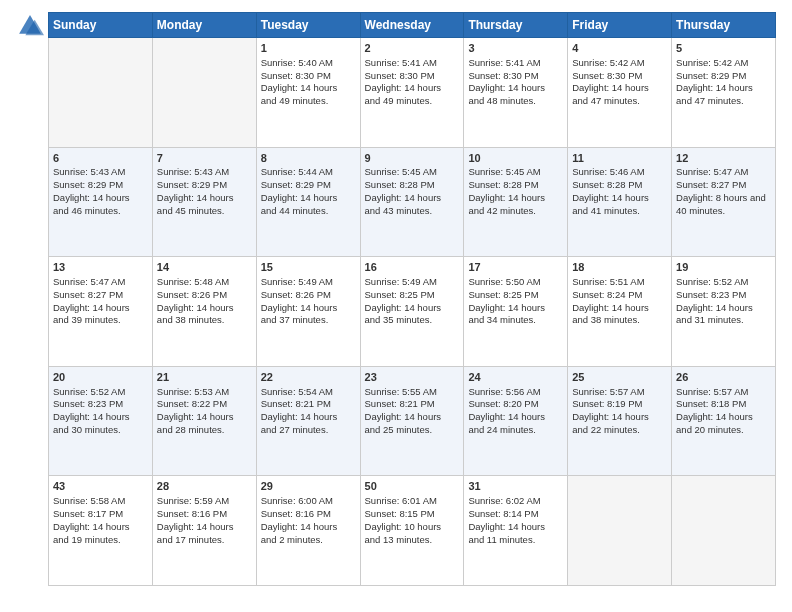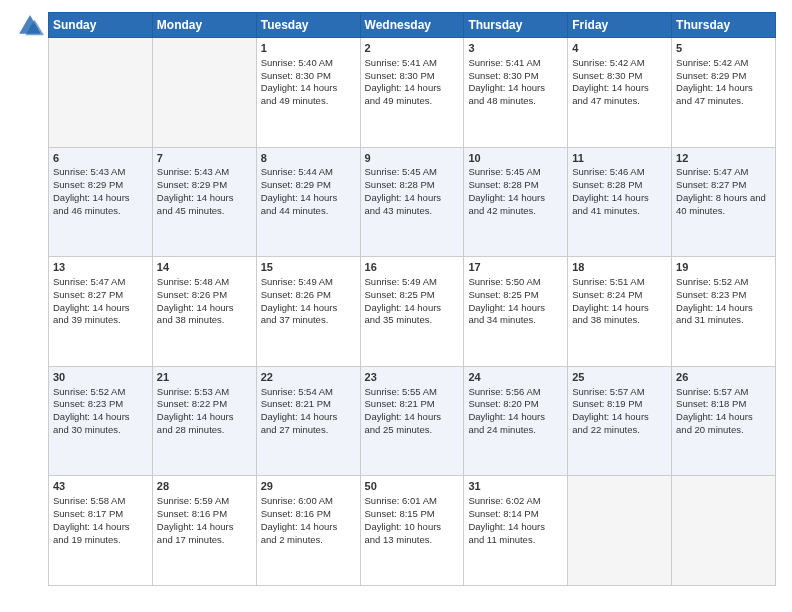--- a/index.html
+++ b/index.html
@@ -149,21 +149,21 @@
         <tr>
           <td><span class="day-num">13</span><span>Sunrise: 5:47 AM</span><br><span>Sunset: 8:27 PM</span><br><span>Daylight: 14 hours and 39 minutes.</span></td>
           <td><span class="day-num">14</span><span>Sunrise: 5:48 AM</span><br><span>Sunset: 8:26 PM</span><br><span>Daylight: 14 hours and 38 minutes.</span></td>
           <td><span class="day-num">15</span><span>Sunrise: 5:49 AM</span><br><span>Sunset: 8:26 PM</span><br><span>Daylight: 14 hours and 37 minutes.</span></td>
           <td><span class="day-num">16</span><span>Sunrise: 5:49 AM</span><br><span>Sunset: 8:25 PM</span><br><span>Daylight: 14 hours and 35 minutes.</span></td>
           <td><span class="day-num">17</span><span>Sunrise: 5:50 AM</span><br><span>Sunset: 8:25 PM</span><br><span>Daylight: 14 hours and 34 minutes.</span></td>
           <td><span class="day-num">18</span><span>Sunrise: 5:51 AM</span><br><span>Sunset: 8:24 PM</span><br><span>Daylight: 14 hours and 38 minutes.</span></td>
           <td><span class="day-num">19</span><span>Sunrise: 5:52 AM</span><br><span>Sunset: 8:23 PM</span><br><span>Daylight: 14 hours and 31 minutes.</span></td>
         </tr>
         <tr class="row-bg">
-          <td><span class="day-num">30</span><span>Sunrise: 5:52 AM</span><br><span>Sunset: 8:23 PM</span><br><span>Daylight: 14 hours and 30 minutes.</span></td>
+          <td><span class="day-num">20</span><span>Sunrise: 5:52 AM</span><br><span>Sunset: 8:23 PM</span><br><span>Daylight: 14 hours and 30 minutes.</span></td>
           <td><span class="day-num">21</span><span>Sunrise: 5:53 AM</span><br><span>Sunset: 8:22 PM</span><br><span>Daylight: 14 hours and 28 minutes.</span></td>
           <td><span class="day-num">22</span><span>Sunrise: 5:54 AM</span><br><span>Sunset: 8:21 PM</span><br><span>Daylight: 14 hours and 27 minutes.</span></td>
           <td><span class="day-num">23</span><span>Sunrise: 5:55 AM</span><br><span>Sunset: 8:21 PM</span><br><span>Daylight: 14 hours and 25 minutes.</span></td>
           <td><span class="day-num">24</span><span>Sunrise: 5:56 AM</span><br><span>Sunset: 8:20 PM</span><br><span>Daylight: 14 hours and 24 minutes.</span></td>
           <td><span class="day-num">25</span><span>Sunrise: 5:57 AM</span><br><span>Sunset: 8:19 PM</span><br><span>Daylight: 14 hours and 22 minutes.</span></td>
           <td><span class="day-num">26</span><span>Sunrise: 5:57 AM</span><br><span>Sunset: 8:18 PM</span><br><span>Daylight: 14 hours and 20 minutes.</span></td>
         </tr>
         <tr>
           <td><span class="day-num">43</span><span>Sunrise: 5:58 AM</span><br><span>Sunset: 8:17 PM</span><br><span>Daylight: 14 hours and 19 minutes.</span></td>
           <td><span class="day-num">28</span><span>Sunrise: 5:59 AM</span><br><span>Sunset: 8:16 PM</span><br><span>Daylight: 14 hours and 17 minutes.</span></td>

